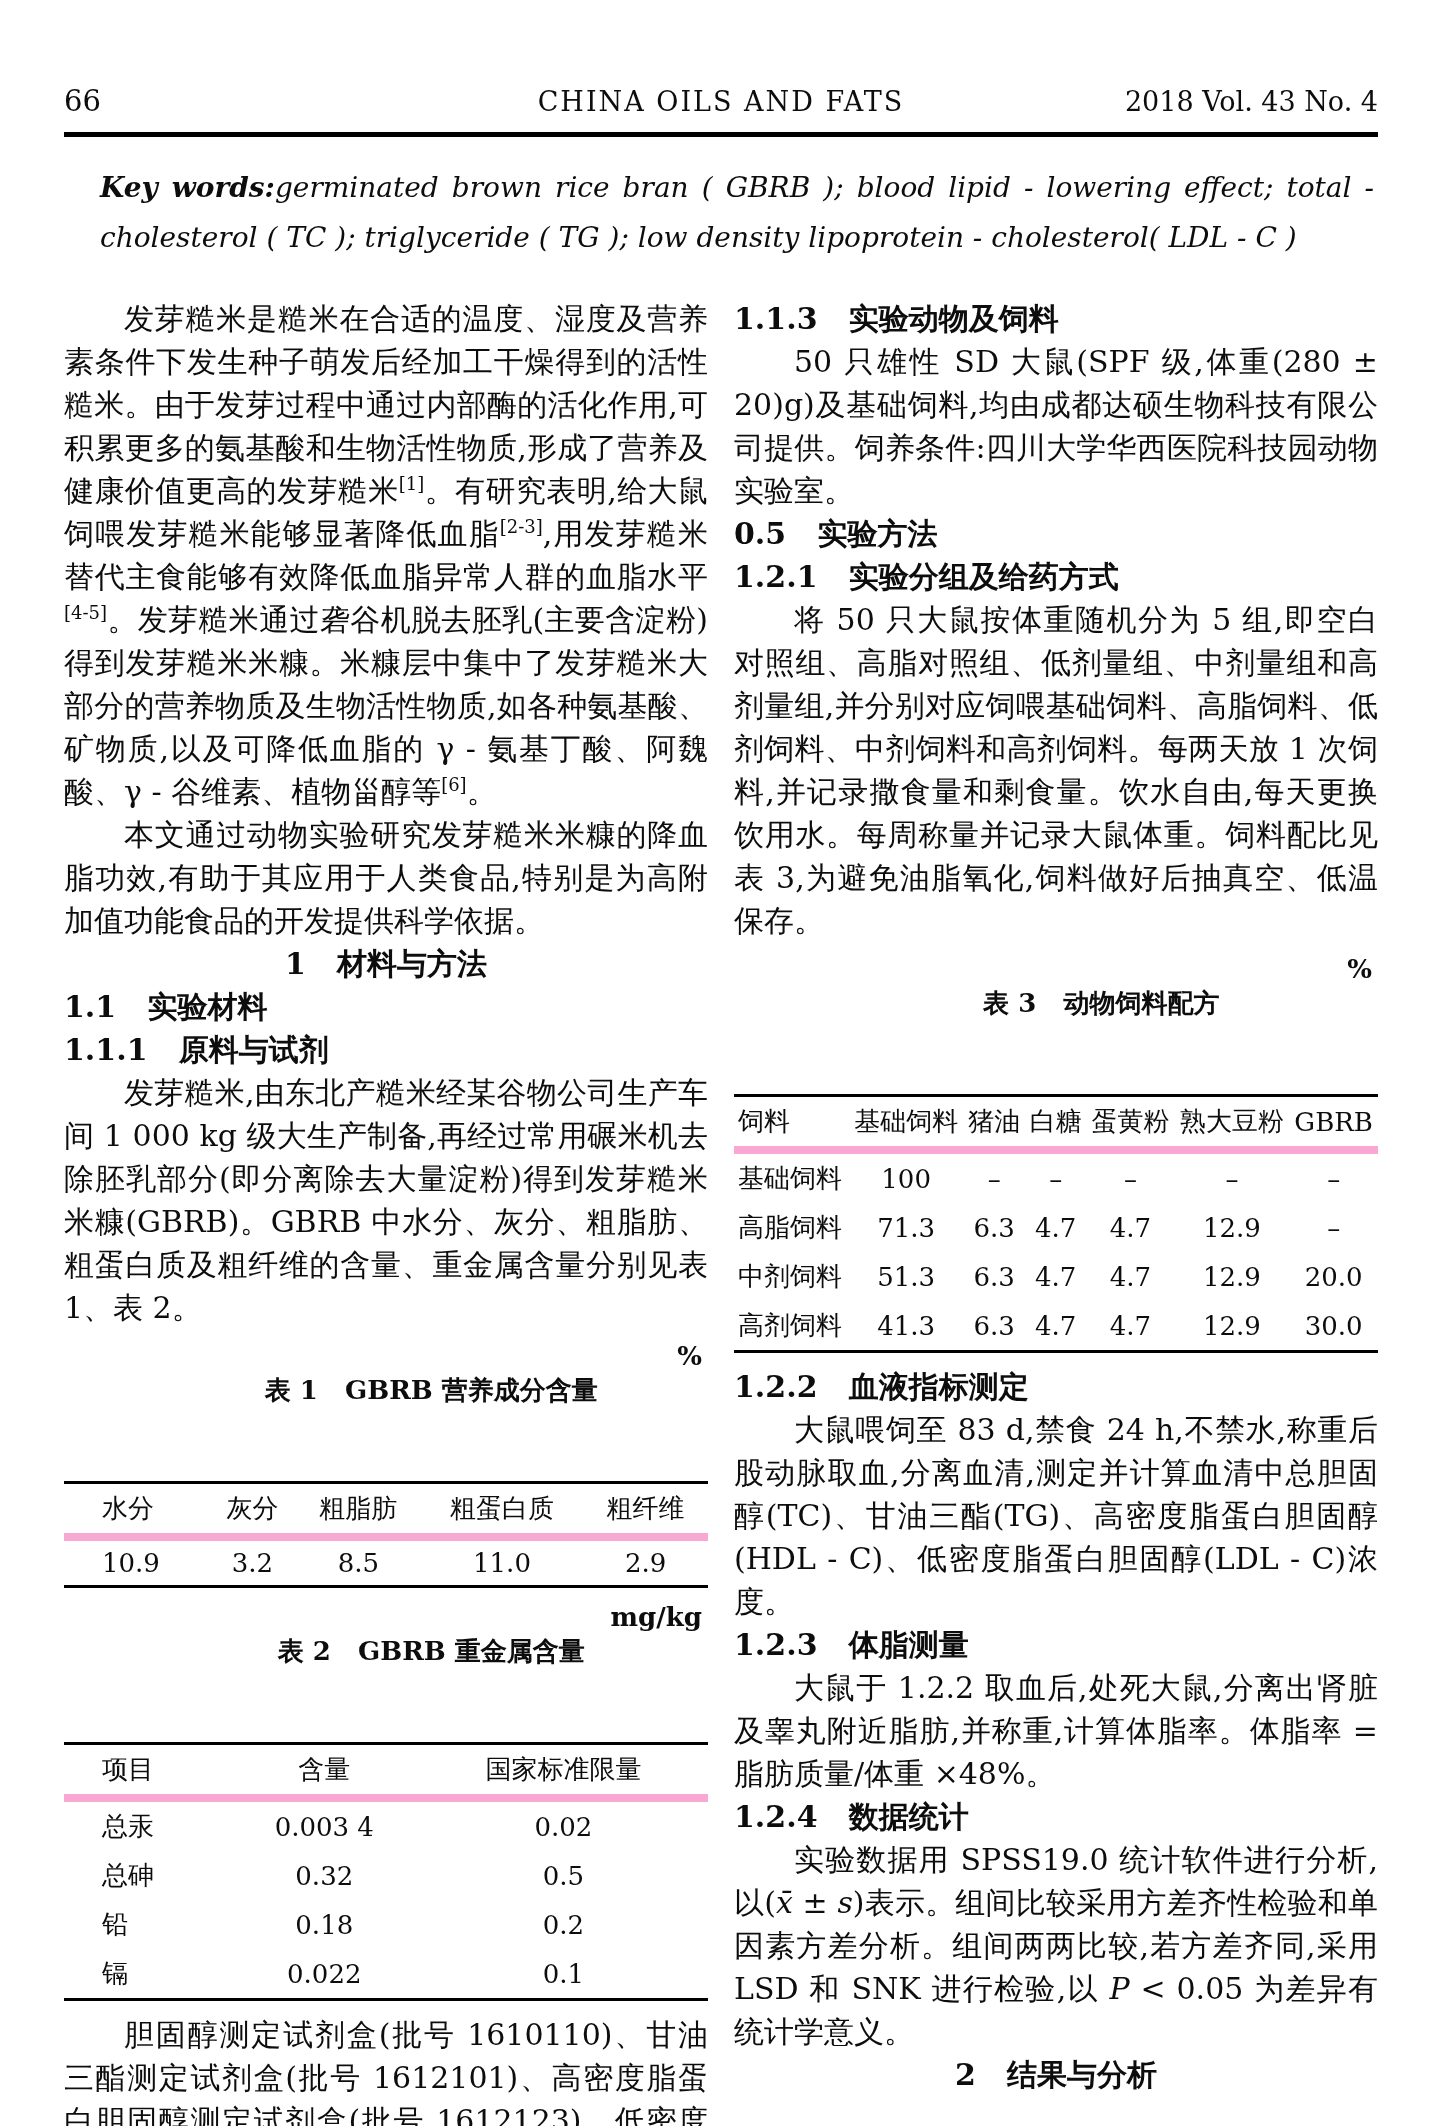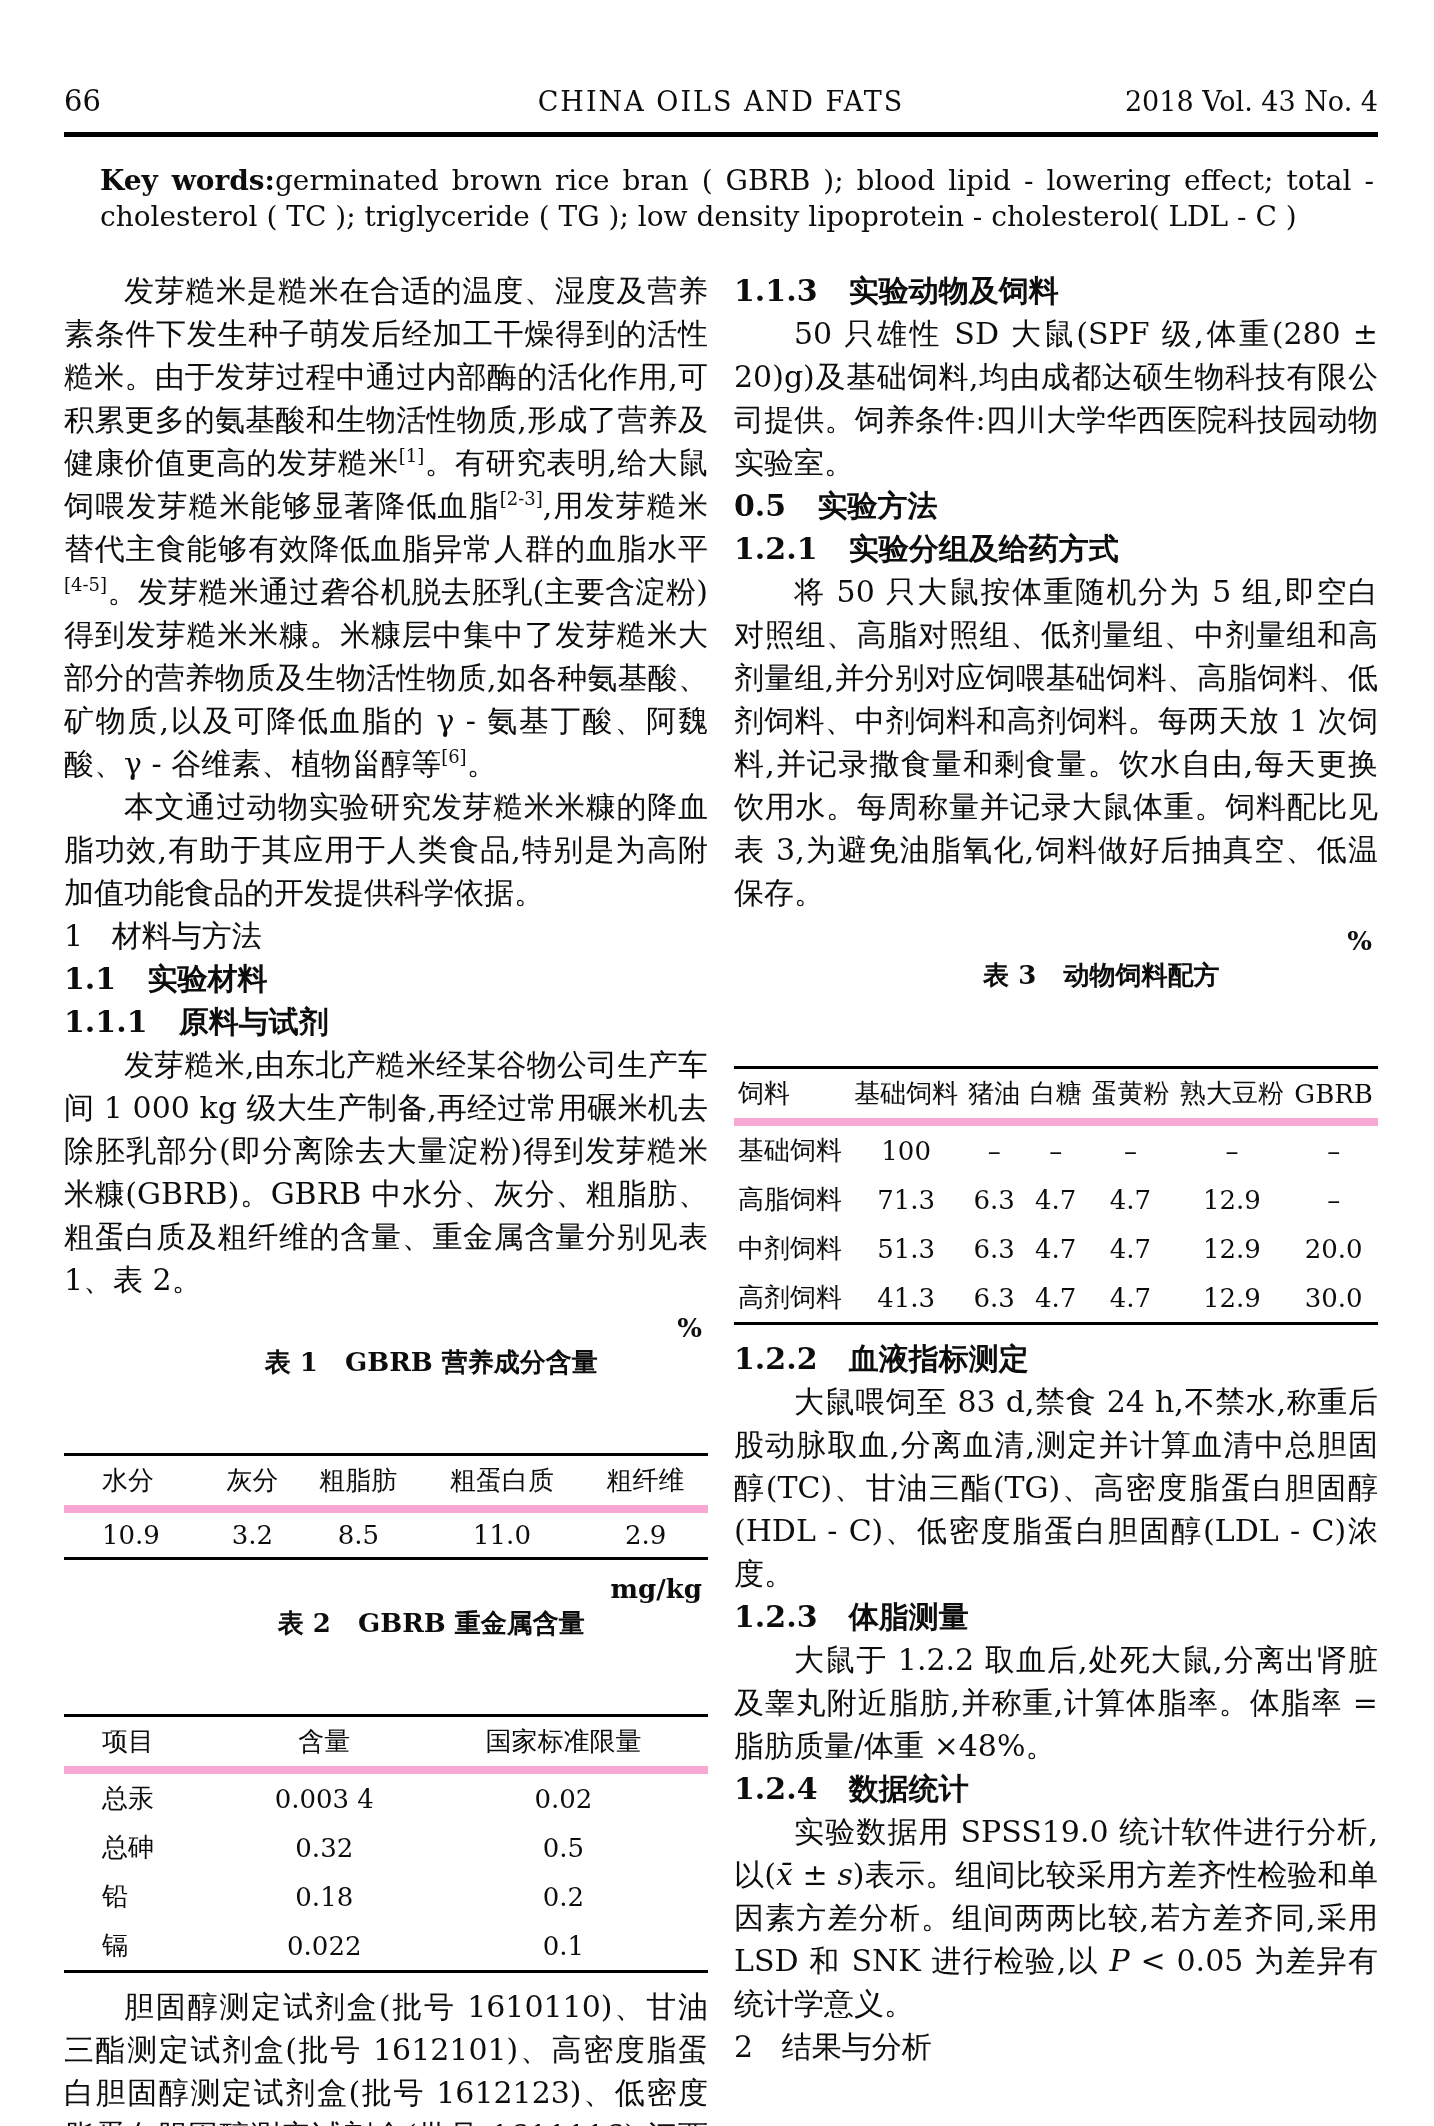--- a/index.html
+++ b/index.html
@@ -21,41 +21,42 @@
     gap:28px;
   }
   .page-number { text-align:left; font-size:29px; }
   .journal-title { letter-spacing:2px; text-align:center; }
   .issue-info { text-align:right; }
   .header-rule { height:5px; background:#000; margin-top:14px; margin-bottom:26px; }
 
   .keywords {
     margin:0 0 34px 0;
     padding:0 4px 0 36px;
-    font-size:28px; line-height:36px;
+    font-size:28px; line-height:50px;
     text-align:justify;
+    font-style:italic;
   }
   .keywords strong { font-weight:bold; }
 
   .columns { display:flex; gap:26px; }
   .col { flex:1 1 0; min-width:0; }
 
   .para {
     margin:0;
     font-size:30px; line-height:43px;
     text-align:justify;
     text-indent:2em;
     overflow-wrap:anywhere;
   }
   .sec, .subsec {
     margin:0;
     font-size:30px; line-height:43px;
     white-space:pre-wrap;
   }
-  .sec { font-weight:normal; }
+  .sec { font-weight:bold;text-align:center; }
   .subsec { font-weight:bold; }
 
   sup.refmark { font-size:18px; line-height:0; }
 
   .tablewrap { margin:10px 0 12px 0; }
   .tcaption {
     position:relative;
     text-align:center;
     font-size:26px; font-weight:bold; line-height:34px;
     margin-bottom:6px;

